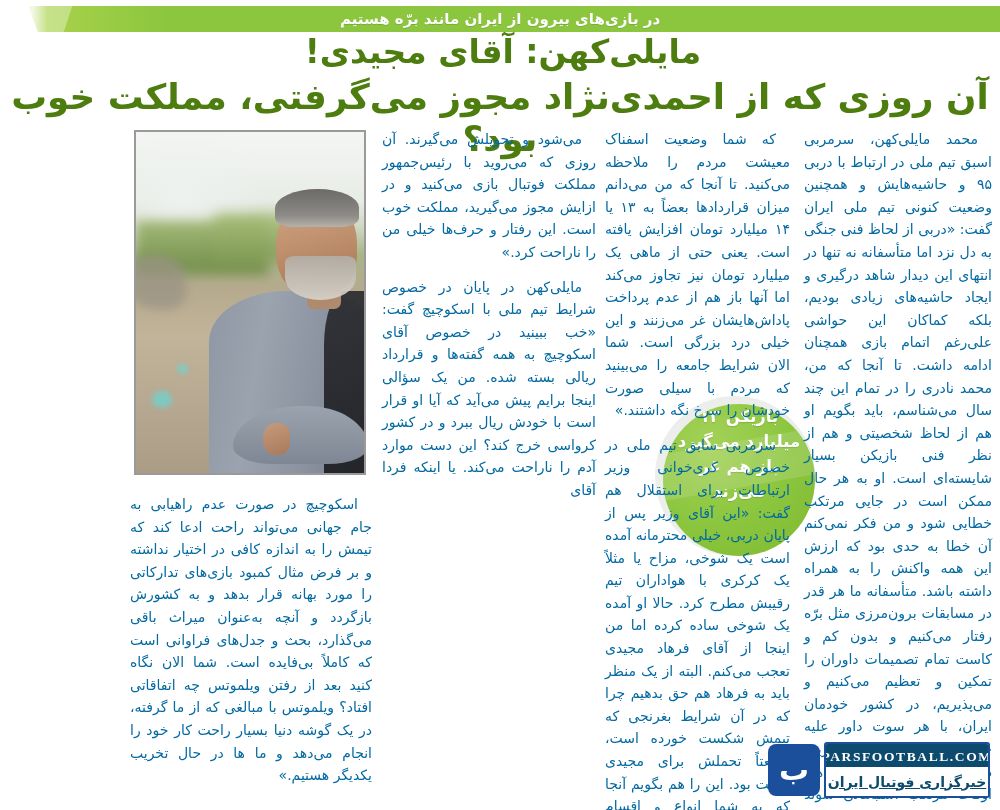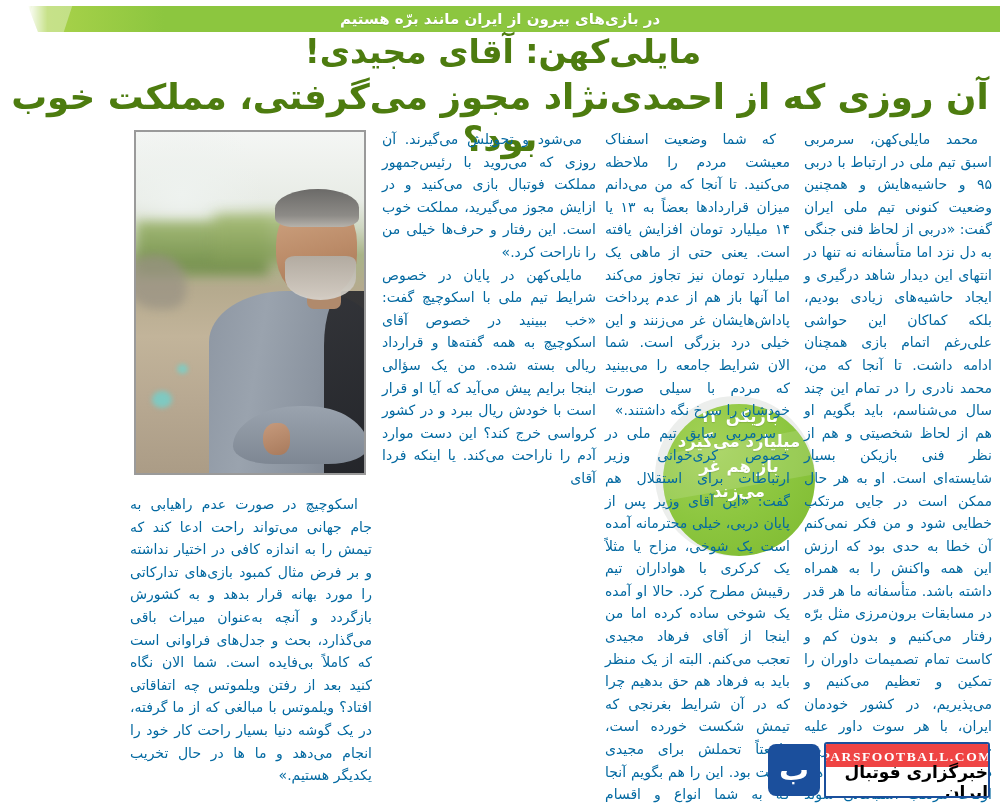--- a/index.html
+++ b/index.html
@@ -52,21 +52,21 @@
   
   .page{
     position:absolute;left:0;top:128px;width:1000px;height:682px;
   }
   .col{
     position:absolute;top:0;
     direction:rtl;text-align:justify;text-justify:inter-word;
     color:#0369a1;font-size:14px;line-height:22.6px;
   }
   .col p{margin:0 0 0 0;text-indent:14px;}
-  .col p + p{margin-top:0;}
+  .col p + p{margin-top:12px;}
 
   .col-right{right:8px;width:188px;}
   .col-mid{right:210px;width:185px;}
   .col-left{right:404px;width:214px;}
   .col-far{right:628px;width:242px;}
 
   
   .photo-frame{
     position:absolute;right:634px;top:130px;width:232px;height:345px;
     background:#f2f6f8;
@@ -180,32 +180,32 @@
   .logo{
     position:absolute;right:10px;bottom:12px;width:222px;height:56px;
   }
   .logo .card{
     position:absolute;right:0;top:0;width:166px;height:56px;
     background:#ffffff;border:2px solid #1b4f9c;border-radius:3px;
     box-sizing:border-box;overflow:hidden;
   }
   .logo .bar-top{
     position:absolute;right:0;top:0;width:100%;height:25px;
-    background:#ef4444;display:flex;align-items:center;justify-content:center;
+    background:#0c4a6e;display:flex;align-items:center;justify-content:center;
   }
   .logo .bar-top span{
     color:#ffffff;font-weight:bold;font-size:13.5px;letter-spacing:1.6px;
     direction:ltr;font-family:"Liberation Serif","DejaVu Serif",serif;
   }
   .logo .bar-bottom{
     position:absolute;right:0;bottom:0;width:100%;height:29px;
     background:#ffffff;display:flex;align-items:center;justify-content:center;
   }
   .logo .bar-bottom span{
-    color:#000000;font-weight:bold;font-size:17px;direction:rtl;letter-spacing:-.4px;
+    color:#0c4a6e;font-weight:bold;font-size:14px;direction:rtl;letter-spacing:-.4px;text-decoration:underline;
   }
   .logo .mark{
     position:absolute;left:0;top:2px;width:52px;height:52px;
     background:#1b4f9c;border-radius:8px;
     display:flex;align-items:center;justify-content:center;
   }
   .logo .mark .glyph{
     color:#ffffff;font-size:30px;font-weight:bold;line-height:1;direction:rtl;
   }
 

